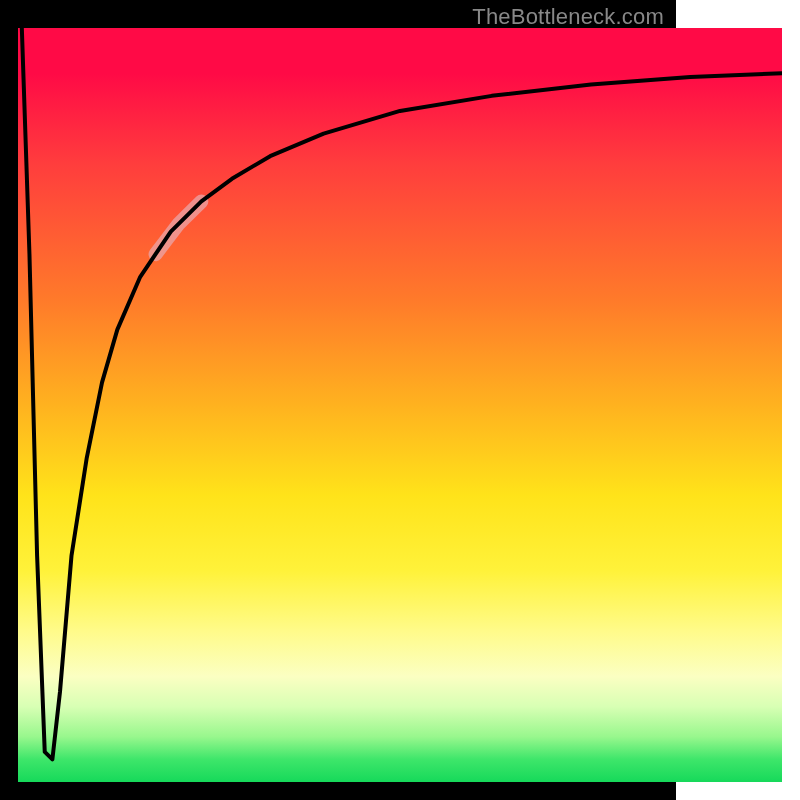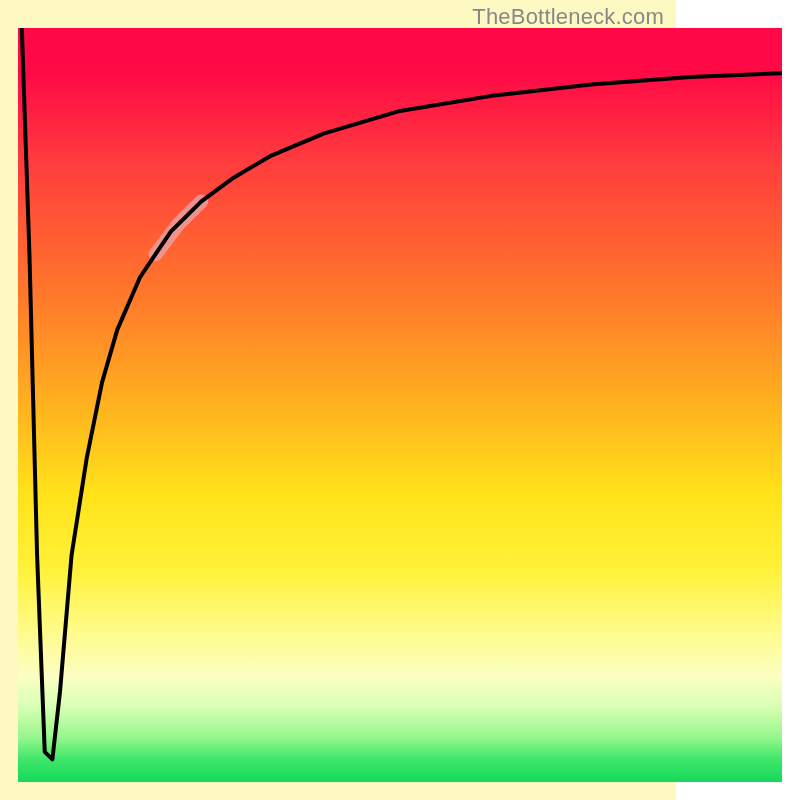--- a/index.html
+++ b/index.html
@@ -1,21 +1,21 @@
 <!DOCTYPE html>
 <html><head>
 <meta charset="utf-8">
 <style>
   * { margin: 0; padding: 0; box-sizing: border-box; }
   html, body { width: 800px; height: 800px; overflow: hidden; background: #fff; }
   .frame {
     position: relative;
     width: 676px;
     height: 800px;
-    background: #fef9c3;
+    background: #000000;
   }
   .watermark {
     position: absolute;
     top: 4px;
     right: 12px;
     font-family: Arial, Helvetica, sans-serif;
     font-size: 22px;
     color: #888;
     font-weight: 500;
     letter-spacing: 0.2px;

